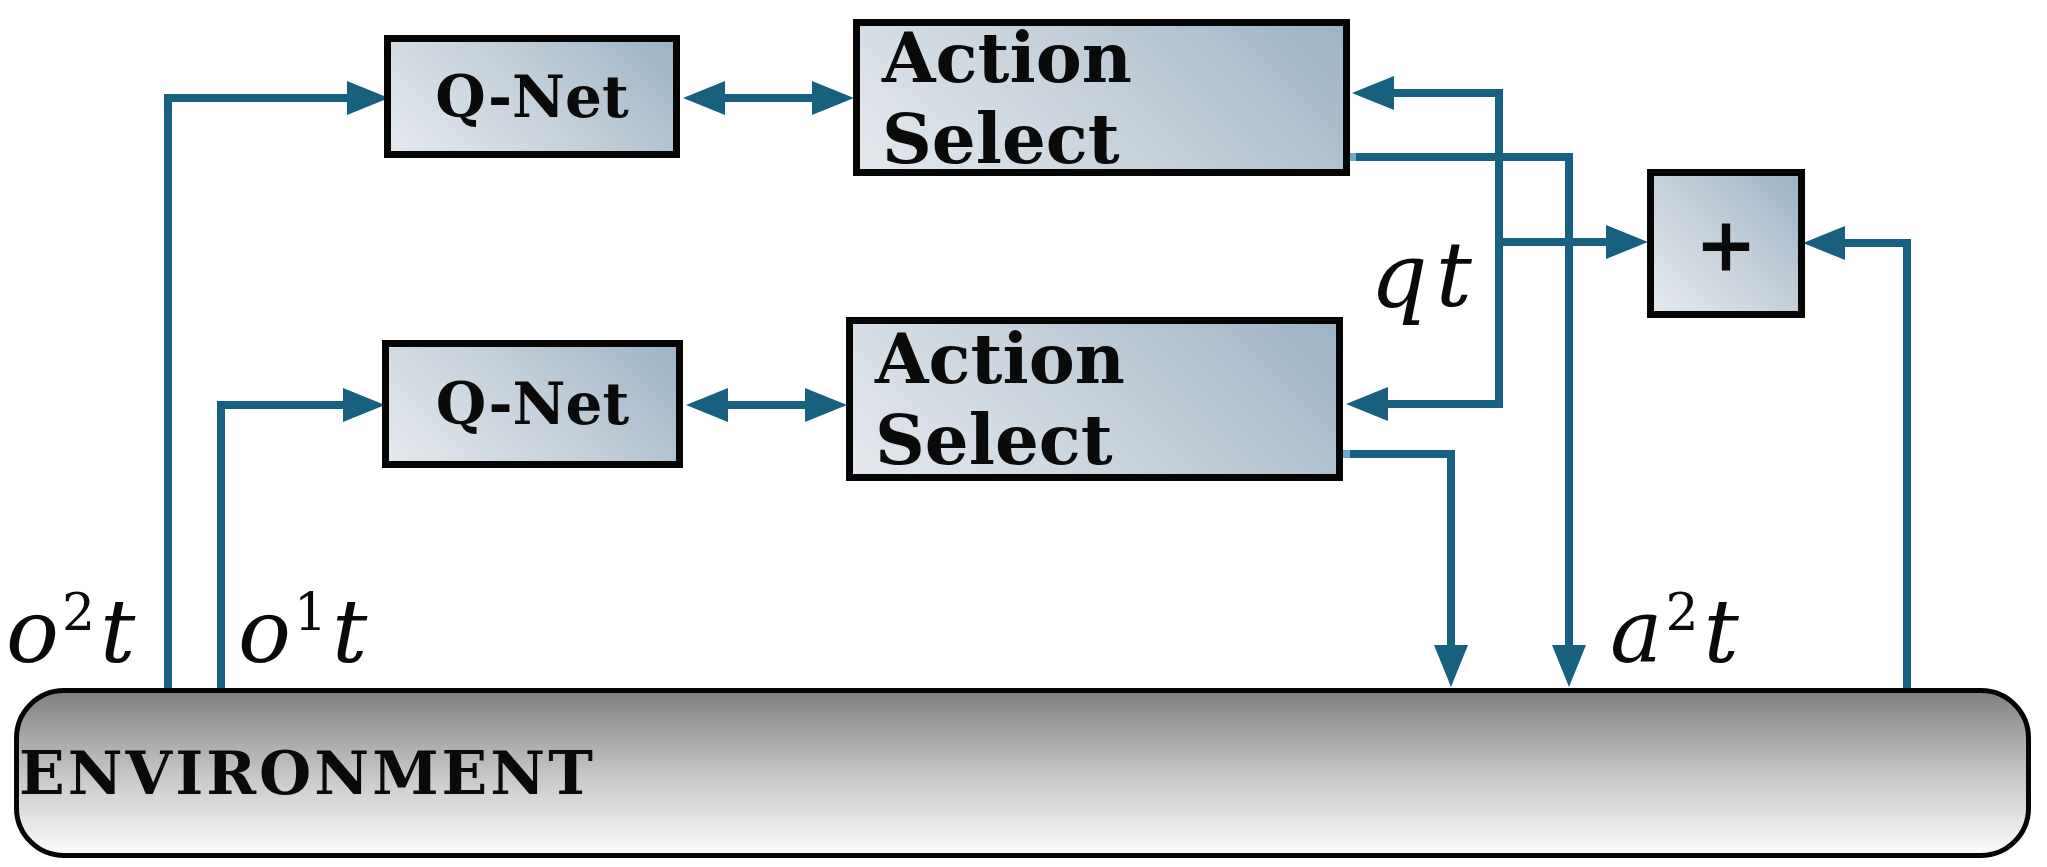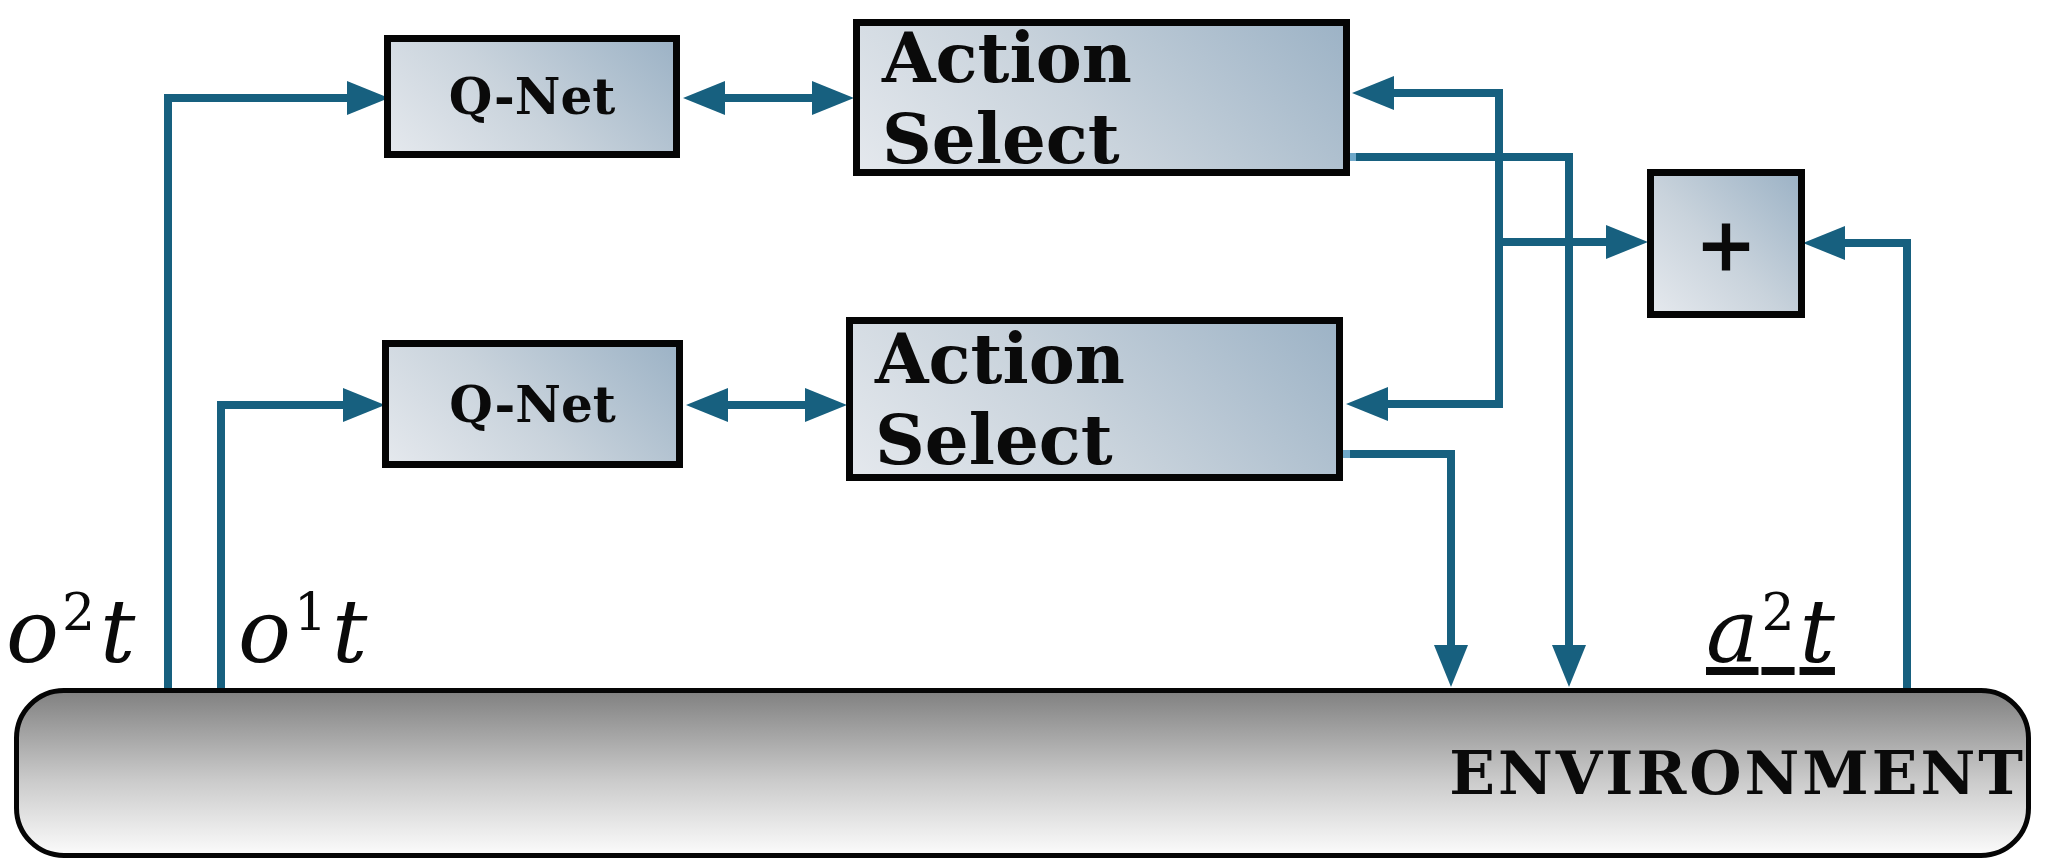--- a/index.html
+++ b/index.html
@@ -22,32 +22,31 @@
   
   .box{
     position:absolute;
     box-sizing:border-box;
     border:7px solid var(--border);
     background:linear-gradient(225deg,var(--box-dark) 0%,var(--box-mid) 55%,var(--box-light) 100%);
     display:flex;align-items:center;justify-content:center;
     color:var(--text);
   }
   .box .bl{font-weight:bold;}
-  .qnet .bl{font-size:50px;}
+  .qnet .bl{font-size:58px;}
   .aselect .bl{font-size:69px;margin-left:22px;}
   .plusbox .bl{font-size:74px;font-weight:700;line-height:1;}
   .envbox{
     position:absolute;
     box-sizing:border-box;
     border:5px solid var(--border);
     border-radius:50px;
     background:linear-gradient(180deg,var(--env-top) 0%,var(--env-mid) 55%,var(--env-bottom) 100%);
-    display:flex;align-items:center;justify-content:flex-end;
+    display:flex;align-items:center;justify-content:flex-start;
     color:var(--text);
-    padding-left:22px;
   }
   .envbox .bl{font-size:60px;font-weight:bold;letter-spacing:3px;}
   
   .mlabel{
     position:absolute;
     line-height:1;
     font-size:88px;
     color:var(--text);
     white-space:nowrap;
   }
@@ -125,18 +124,21 @@
 
   <div class="mlabel" style="left:6px;top:588px;">
     <span class="base">o</span><span class="sup">2</span><span class="suffix">t</span>
   </div>
 
   <div class="mlabel" style="left:238px;top:588px;text-align:right;">
     <span class="base">o</span><span class="sup">1</span><span class="suffix">t</span>
   </div>
 
 
-  <div class="mlabel" style="left:1706px;top:588px;text-decoration:underline;">
+  <div class="mlabel" style="left:1610px;top:588px;">
     <span class="base">a</span><span class="sup">2</span><span class="suffix">t</span>
   </div>
 
+  <div class="mlabel qtlabel" style="left:1370px;top:230px;">
+    <span class="base">q</span><span class="sup"></span><span class="suffix">t</span>
+  </div>
 
 </div>
 
 </body></html>

